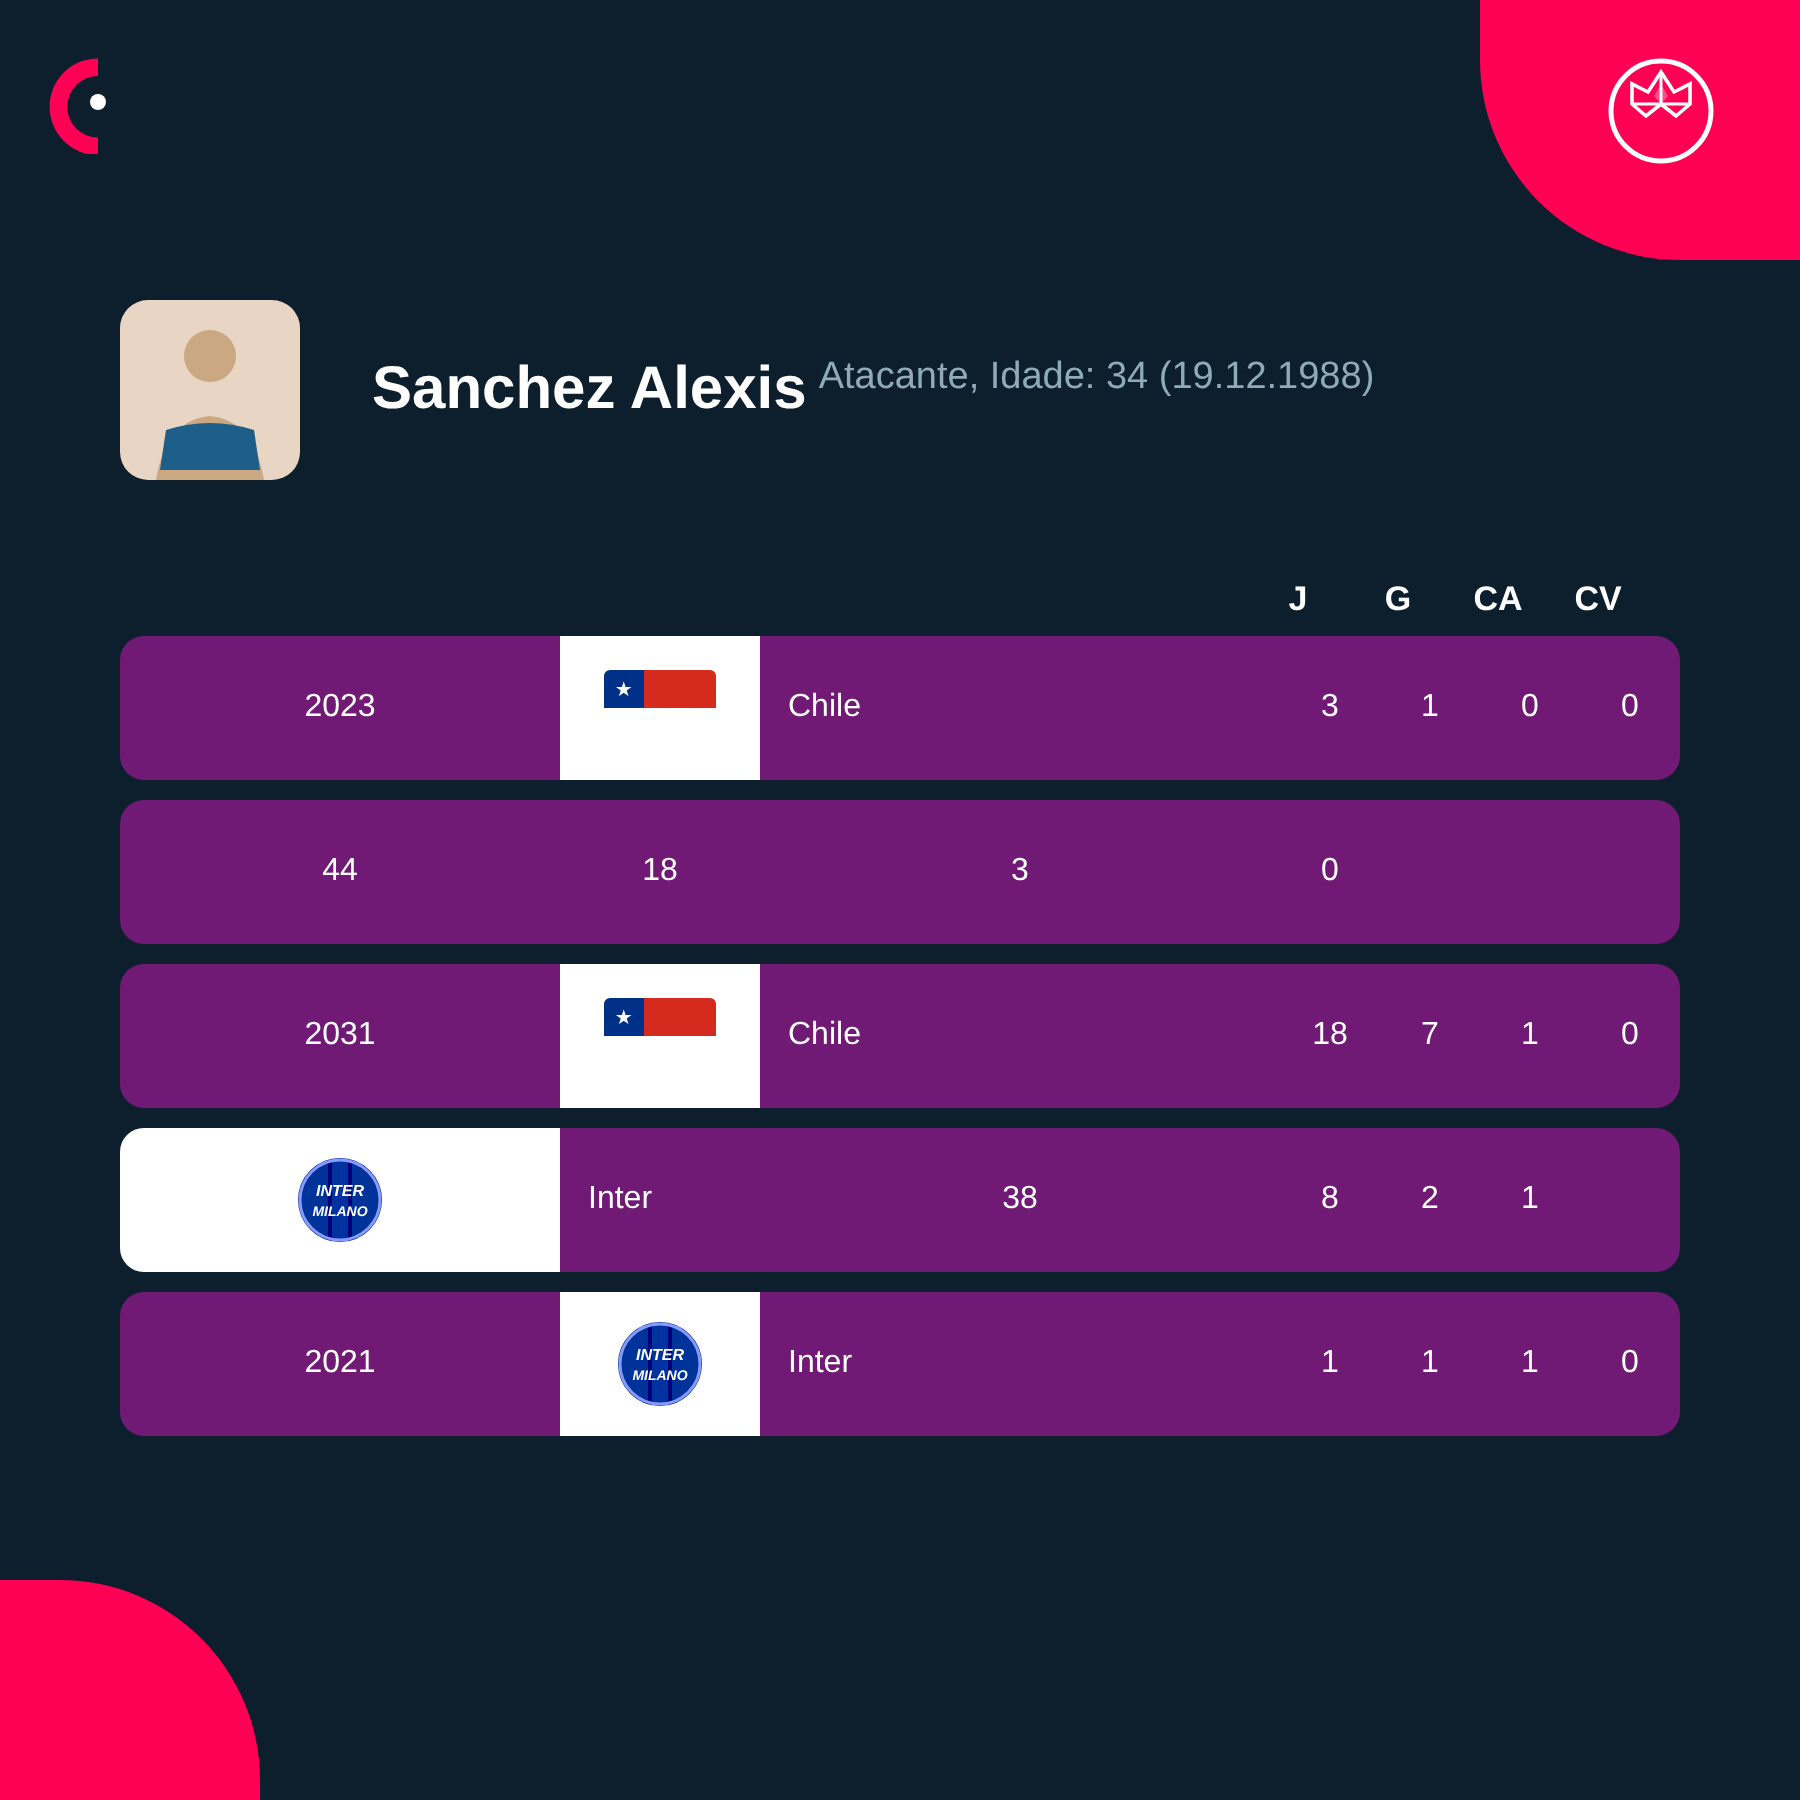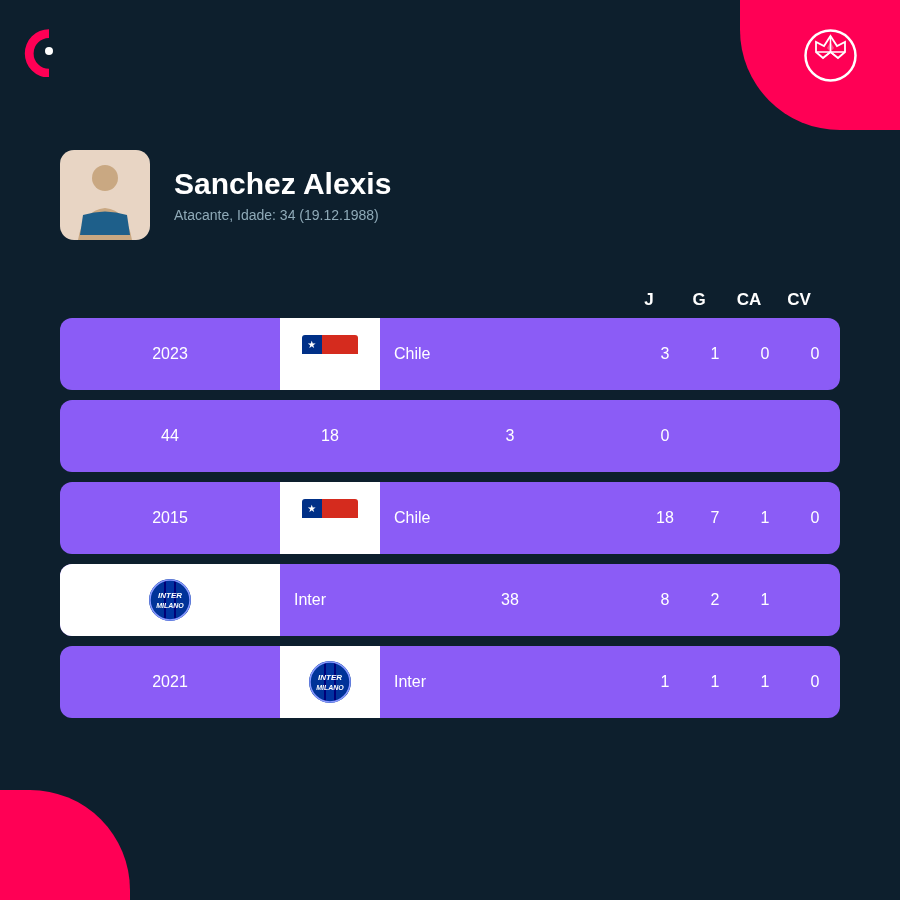--- a/index.html
+++ b/index.html
@@ -74,33 +74,34 @@
       overflow: hidden;
     }
 
     .player-silhouette {
       width: 75px;
       height: 80px;
     }
 
     .player-info {
       display: flex;
-      flex-direction: column;
+      flex-direction: row;
       gap: 6px;
+      margin-left: 12px;
     }
 
     .player-name {
       color: #ffffff;
       font-size: 30px;
       font-weight: 700;
     }
 
     .player-details {
       color: #8faab8;
-      font-size: 14px;
+      font-size: 19px;
     }
 
     
     .table-container {
       position: absolute;
       top: 290px;
       left: 60px;
       right: 60px;
     }
 
@@ -114,21 +115,21 @@
       font-size: 17px;
     }
 
     .table-header .col-label {
       text-align: center;
     }
 
     .table-row {
       display: grid;
       grid-template-columns: 220px 100px 1fr 50px 50px 50px 50px;
-      background-color: #8b5cf6;
+      background-color: #701a75;
       border-radius: 12px;
       margin-bottom: 10px;
       align-items: center;
       overflow: hidden;
       min-height: 72px;
     }
 
     .season-cell {
       color: #ffffff;
       font-size: 16px;
@@ -294,21 +295,21 @@
   </div>
 
   <div class="table-row">
     <div class="stat-cell">44</div>
     <div class="stat-cell">18</div>
     <div class="stat-cell">3</div>
     <div class="stat-cell">0</div>
   </div>
 
   <div class="table-row">
-    <div class="season-cell">2015</div>
+    <div class="season-cell">2031</div>
     <div class="flag-cell">
       <div class="chile-flag">
         <div class="chile-top">
           <div class="chile-blue">
             <span class="chile-star">★</span>
           </div>
           <div class="chile-red"></div>
         </div>
         <div class="chile-white-stripe"></div>
       </div>

